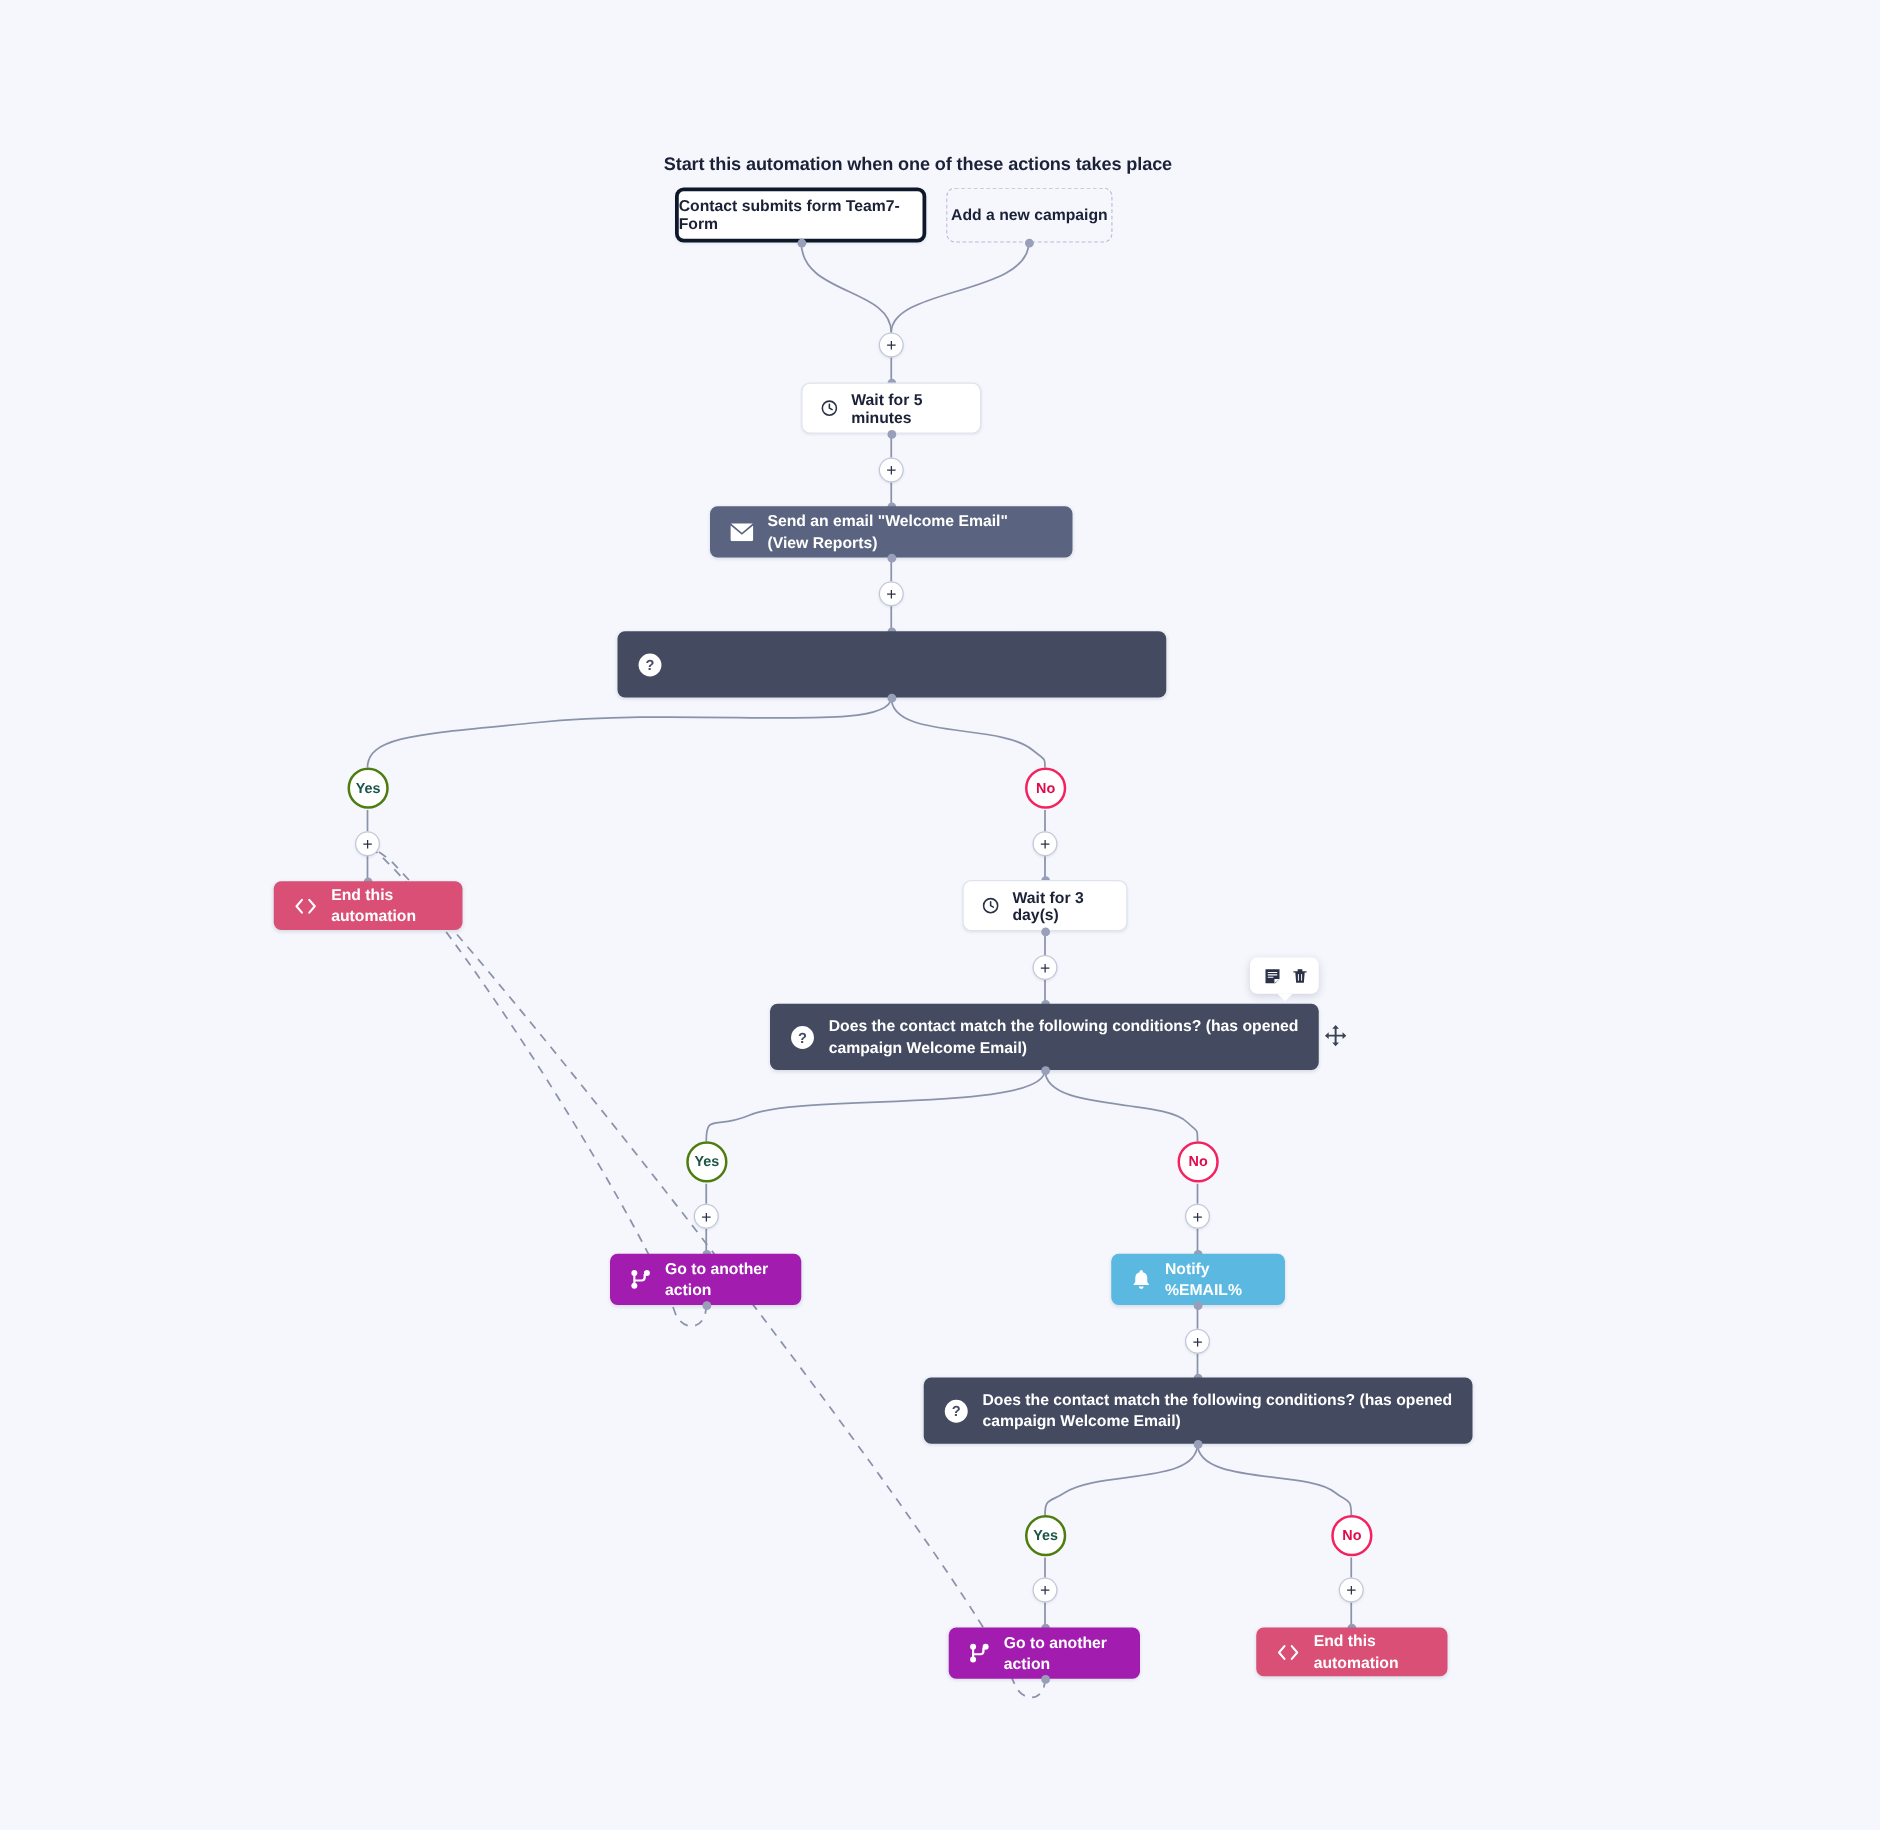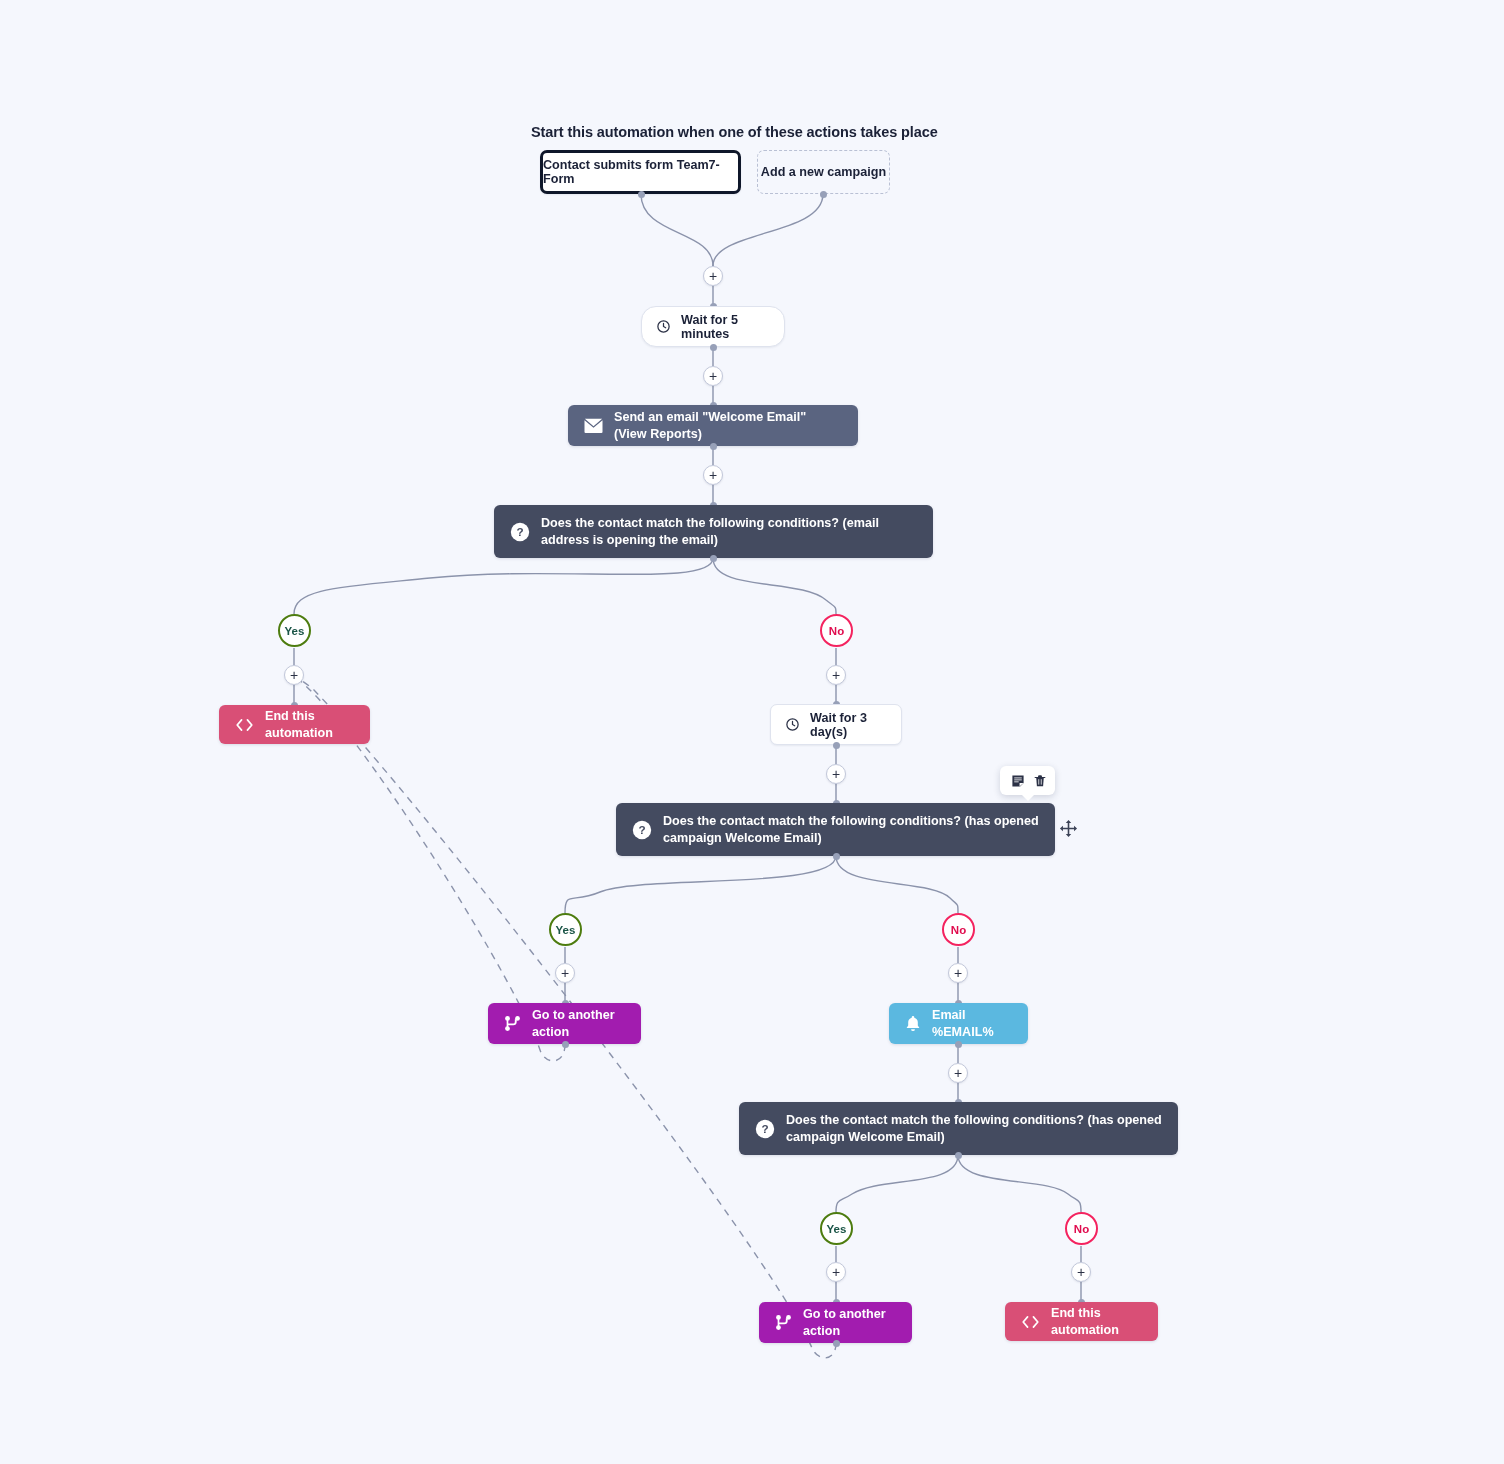--- a/index.html
+++ b/index.html
@@ -247,21 +247,21 @@
   <div class="node trigger dashed" style="left:757px; top:150px; width:133px; height:44px;">
     <span>Add a new campaign</span>
   </div>
   <div class="dot" style="left:819.5px; top:190.5px;"></div>
 
   <div class="plus" style="left:703px; top:266px;">
     <span>+</span>
   </div>
 
   <div class="dot" style="left:709.5px; top:302.5px;"></div>
-  <div class="node card-white" style="left:641px; top:306px; width:144px; height:41px;border-radius:15px;">
+  <div class="node card-white" style="left:641px; top:306px; width:144px; height:41px;">
     <span class="ico">
       <svg width="15" height="15" viewBox="0 0 24 24" fill="none" stroke="#2b3146" stroke-width="2">
         <circle cx="12" cy="12" r="9"></circle>
         <path d="M12 7 L12 12 L15.5 14" stroke-linecap="round"></path>
       </svg>
     </span>
     <span>Wait for 5 minutes</span>
   </div>
   <div class="dot" style="left:709.5px; top:343.5px;"></div>
 
@@ -286,21 +286,20 @@
   </div>
 
   <div class="dot" style="left:709.5px; top:501.5px;"></div>
   <div class="node card-solid cond" style="left:494px; top:505px; width:439px; height:53px;">
     <span class="ico">
       <svg width="20" height="20" viewBox="0 0 24 24">
         <circle cx="12" cy="12" r="11" fill="#ffffff"></circle>
         <text x="12" y="17" font-size="14" font-weight="bold" text-anchor="middle" fill="#444b60" font-family="Liberation Sans, sans-serif">?</text>
       </svg>
     </span>
-    <span class="cond-text">Does the contact match the following conditions? (email address is opening the email)</span>
   </div>
   <div class="dot" style="left:709.5px; top:554.5px;"></div>
 
   <div class="branch yes" style="left:278px; top:614px;">
     <span>Yes</span>
   </div>
   <div class="plus" style="left:284px; top:665px;">
     <span>+</span>
   </div>
   <div class="dot" style="left:290.5px; top:701.5px;"></div>
@@ -402,21 +401,21 @@
   </div>
 
   <div class="dot" style="left:954.5px; top:999.5px;"></div>
   <div class="node card-solid notify" style="left:889px; top:1003px; width:139px; height:41px;">
     <span class="ico">
       <svg width="16" height="17" viewBox="0 0 20 21" fill="#ffffff">
         <path d="M10 1 A1.6 1.6 0 0 1 11.6 2.6 V3.3 A6 6 0 0 1 16 9.1 V13 L18 16.2 H2 L4 13 V9.1 A6 6 0 0 1 8.4 3.3 V2.6 A1.6 1.6 0 0 1 10 1 Z"></path>
         <path d="M7.6 17.6 H12.4 A2.4 2.4 0 0 1 7.6 17.6 Z"></path>
       </svg>
     </span>
-    <span>Email %EMAIL%</span>
+    <span>Notify %EMAIL%</span>
   </div>
   <div class="dot" style="left:954.5px; top:1040.5px;"></div>
 
   <div class="plus" style="left:948px; top:1063px;">
     <span>+</span>
   </div>
 
   <div class="dot" style="left:954.5px; top:1098.5px;"></div>
   <div class="node card-solid cond" style="left:739px; top:1102px; width:439px; height:53px;">
     <span class="ico">

